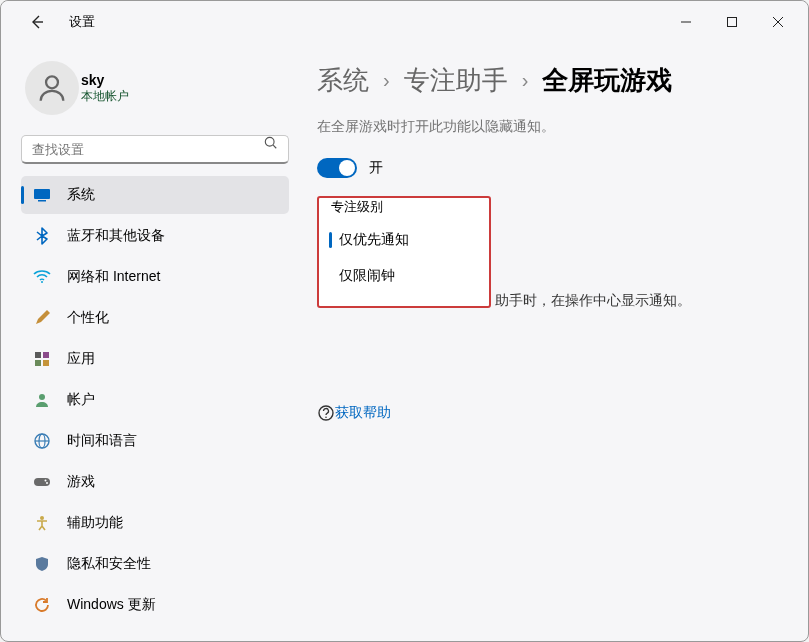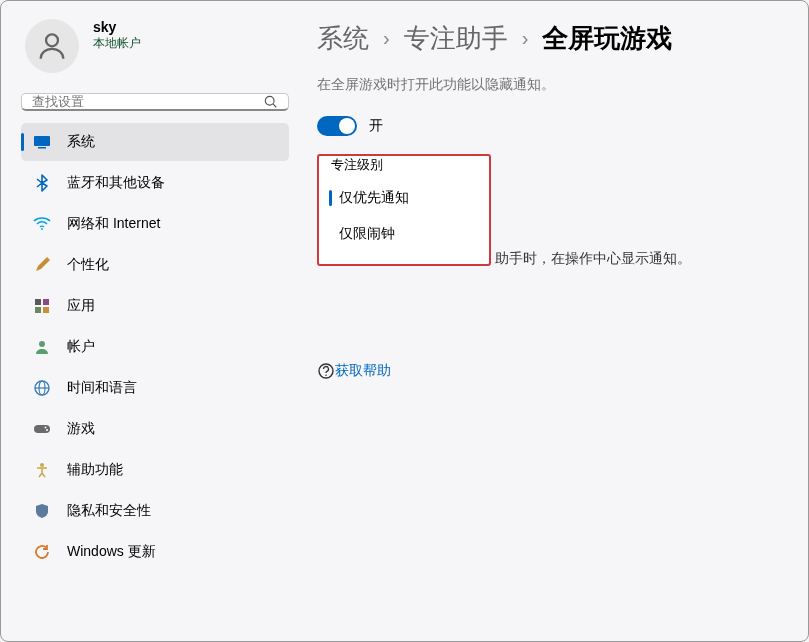--- a/index.html
+++ b/index.html
@@ -63,46 +63,45 @@
       overflow: hidden;
     }
     .sidebar {
       width: 300px;
       padding: 12px 12px 0 20px;
       display: flex;
       flex-direction: column;
     }
     .user-block {
       display: flex;
-      align-items: flex-start;
-      gap: 14px;
+      align-items: center;
+      gap: 2px;
       padding: 6px 4px 14px 4px;
     }
     .avatar {
       width: 54px;
       height: 54px;
       border-radius: 50%;
       background: #e6e6e6;
       display: flex;
       align-items: center;
       justify-content: center;
     }
     .avatar svg { fill: #666; }
     .user-name { font-weight: 600; font-size: 14px; }
     .user-sub { font-size: 12px; color: #14532d; }
     .search-box {
       position: relative;
       margin: 6px 0 12px 0;
-      height: 18px;
+      height: 29px;
       background: #fff;
       border: 1px solid #c9c9c9;
       border-bottom: 2px solid #888;
       border-radius: 5px;
       display: flex;
-      align-items: center;
       padding: 0 10px;
     }
     .search-box input {
       flex: 1;
       border: none;
       outline: none;
       font-size: 13px;
       background: transparent;
     }
     .nav {
@@ -241,20 +240,47 @@
       align-items: center;
       justify-content: center;
       color: #333;
     }
     .help-label { color: #0067c0; font-size: 14px; }
   </style>
 </head>
 <body>
 
 <div class="window">
+  <div class="titlebar">
+    <div class="back-btn">
+      <svg width="16" height="16" viewBox="0 0 16 16">
+          <path d="M10 2 L4 8 L10 14" stroke="#222" stroke-width="1.4" fill="none"></path>
+          <line x1="4" y1="8" x2="14" y2="8" stroke="#222" stroke-width="1.4"></line>
+        </svg>
+    </div>
+    <span class="title">设置</span>
+    <div class="win-controls">
+      <div class="win-ctrl">
+        <svg width="10" height="10">
+            <line x1="0" y1="5" x2="10" y2="5" stroke="#222" stroke-width="1"></line>
+          </svg>
+      </div>
+      <div class="win-ctrl">
+        <svg width="10" height="10">
+            <rect x="0.5" y="0.5" width="9" height="9" stroke="#222" stroke-width="1" fill="none"></rect>
+          </svg>
+      </div>
+      <div class="win-ctrl">
+        <svg width="10" height="10">
+            <line x1="0" y1="0" x2="10" y2="10" stroke="#222" stroke-width="1"></line>
+            <line x1="10" y1="0" x2="0" y2="10" stroke="#222" stroke-width="1"></line>
+          </svg>
+      </div>
+    </div>
+  </div>
 
   <div class="body">
     <aside class="sidebar">
       <div class="user-block">
         <div class="avatar">
           <svg width="34" height="34" viewBox="0 0 24 24">
               <circle cx="12" cy="8" r="4.2" fill="none" stroke="#666" stroke-width="1.6"></circle>
               <path d="M4 21c0-4 3.6-7 8-7s8 3 8 7" fill="none" stroke="#666" stroke-width="1.6"></path>
             </svg>
         </div>

